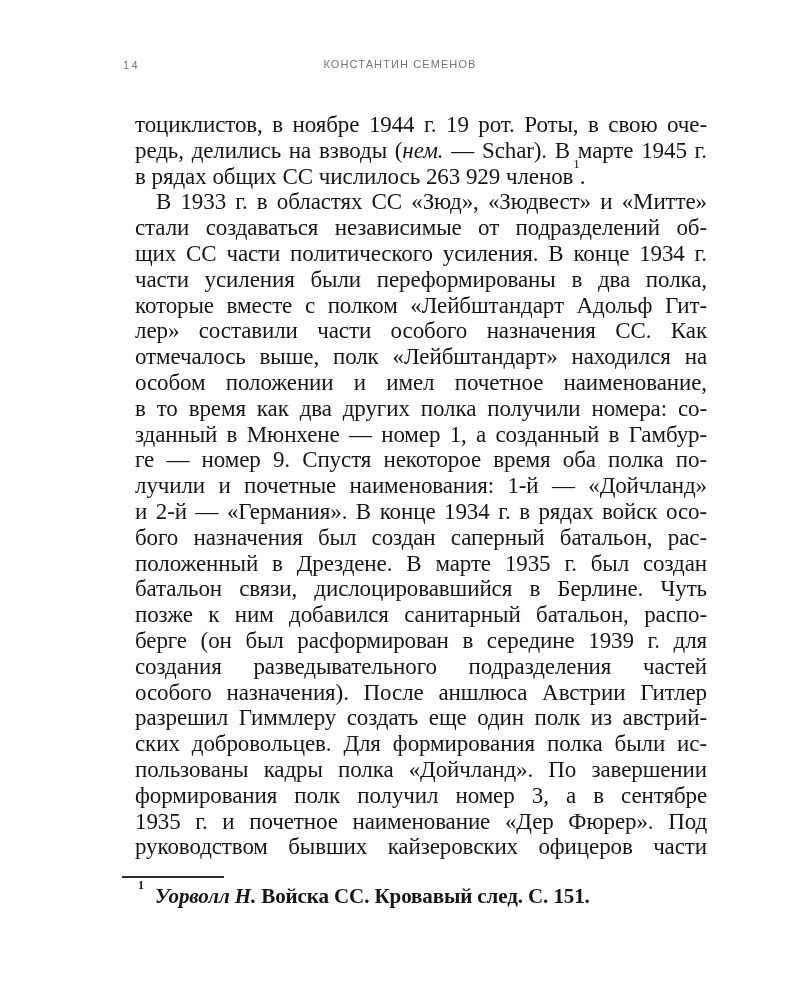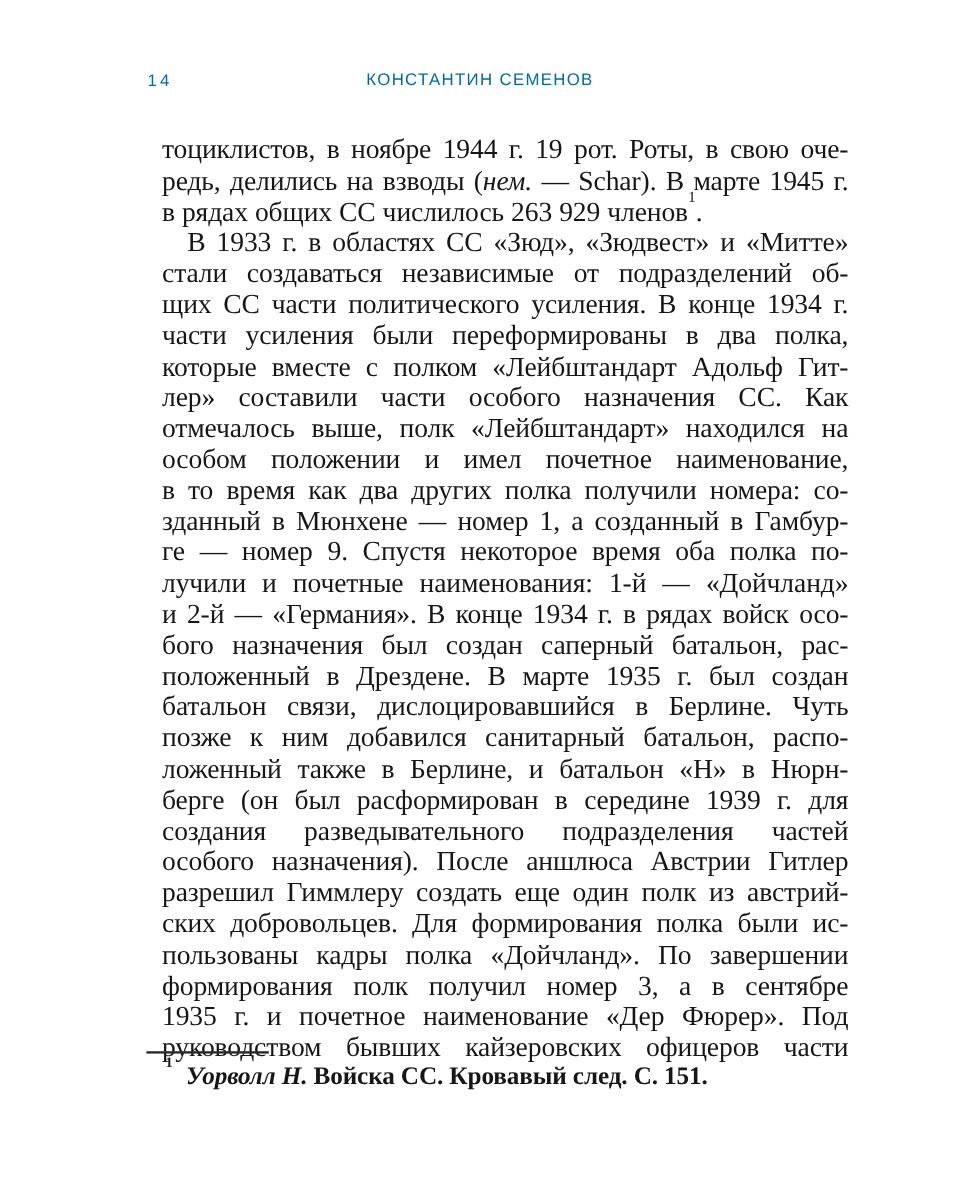--- a/index.html
+++ b/index.html
@@ -13,23 +13,23 @@
     overflow: hidden;
   }
   
   .running-header {
     position: absolute;
     top: 58px;
     left: 0;
     width: 100%;
     height: 22px;
     font-family: "Liberation Sans", sans-serif;
-    font-size: 14px;
+    font-size: 11px;
     font-weight: 500;
-    color: #0369a1;
+    color: #737373;
   }
   .page-number {
     position: absolute;
     left: 123px;
     top: 1px;
     letter-spacing: 2.5px;
   }
   .running-head {
     display: block;
     text-align: center;
@@ -121,21 +121,20 @@
         <div class="line">особом положении и имел почетное наименование,</div>
         <div class="line">в то время как два других полка получили номера: со-</div>
         <div class="line">зданный в Мюнхене — номер 1, а созданный в Гамбур-</div>
         <div class="line">ге — номер 9. Спустя некоторое время оба полка по-</div>
         <div class="line">лучили и почетные наименования: 1-й — «Дойчланд»</div>
         <div class="line">и 2-й — «Германия». В конце 1934 г. в рядах войск осо-</div>
         <div class="line">бого назначения был создан саперный батальон, рас-</div>
         <div class="line">положенный в Дрездене. В марте 1935 г. был создан</div>
         <div class="line">батальон связи, дислоцировавшийся в Берлине. Чуть</div>
         <div class="line">позже к ним добавился санитарный батальон, распо-</div>
-        <div class="line">ложенный также в Берлине, и батальон «Н» в Нюрн-</div>
         <div class="line">берге (он был расформирован в середине 1939 г. для</div>
         <div class="line">создания разведывательного подразделения частей</div>
         <div class="line">особого назначения). После аншлюса Австрии Гитлер</div>
         <div class="line">разрешил Гиммлеру создать еще один полк из австрий-</div>
         <div class="line">ских добровольцев. Для формирования полка были ис-</div>
         <div class="line">пользованы кадры полка «Дойчланд». По завершении</div>
         <div class="line">формирования полк получил номер 3, а в сентябре</div>
         <div class="line">1935 г. и почетное наименование «Дер Фюрер». Под</div>
         <div class="line">руководством бывших кайзеровских офицеров части</div>
       </div>

